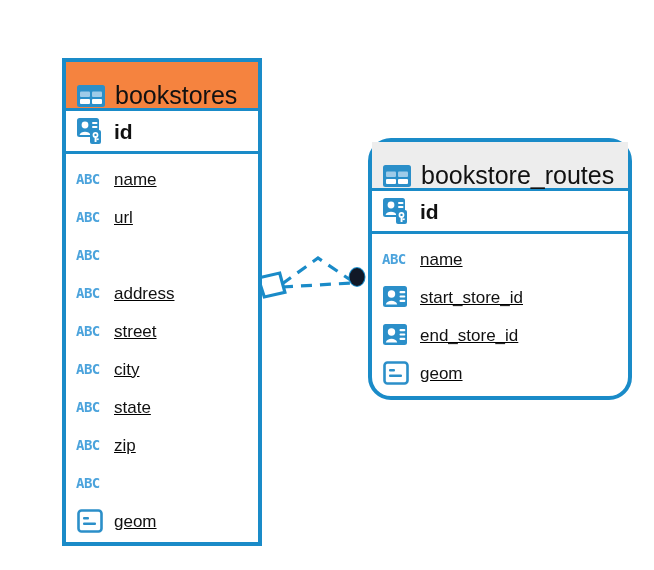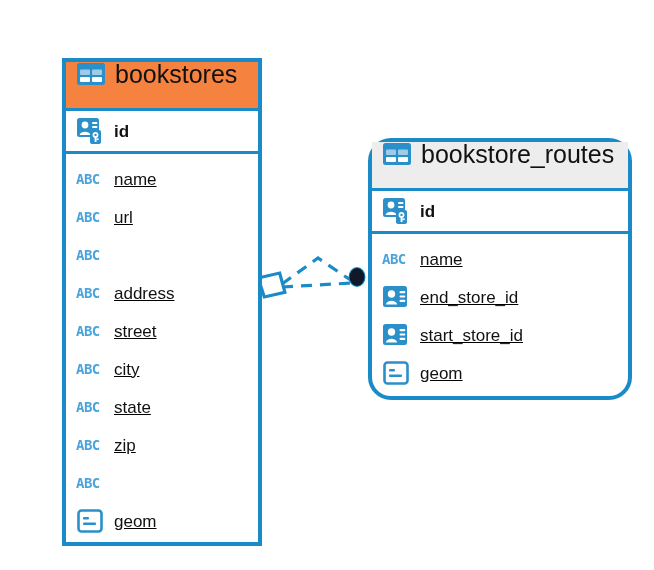--- a/index.html
+++ b/index.html
@@ -33,21 +33,21 @@
   .entity {
     position: absolute;
     z-index: 2;
     background: #ffffff;
     border: 4px solid #1a8bc8;
     box-sizing: border-box;
   }
 
   .entity-header {
     display: flex;
-    align-items: flex-start;
+    align-items: flex-end;
     box-sizing: border-box;
     height: 46px;
     padding: 0 10px;
     gap: 9px;
   }
   .entity-header.orange { background: #f5833f; }
   .entity-header.grey   { background: #ededed; }
 
   .entity-title {
     font-size: 25px;
@@ -60,21 +60,21 @@
     display: flex;
     align-items: center;
     gap: 8px;
     height: 46px;
     padding: 0 10px;
     box-sizing: border-box;
     border-top: 3px solid #1a8bc8;
     border-bottom: 3px solid #1a8bc8;
   }
   .pk-row .col-label {
-    font-size: 17px;
+    font-size: 21px;
     font-weight: bold;
     color: #111111;
     line-height: 1;
   }
 
   .col-list {
     padding: 6px 0 8px 0;
     text-decoration: underline;
   }
   .col-row {
@@ -318,35 +318,35 @@
         <span class="icon badge-icon">
           <svg viewBox="0 0 30 28" width="30" height="28">
             <rect x="1" y="3" width="24" height="21" rx="2.5" fill="#2b8fc9"></rect>
             <circle cx="9.5" cy="11" r="3.7" fill="#ffffff"></circle>
             <path d="M 3.8 21.5 C 4.9 16.6 14.1 16.6 15.2 21.5 Z" fill="#ffffff"></path>
             <rect x="17.5" y="8" width="5.8" height="2.2" rx="1" fill="#ffffff"></rect>
             <rect x="17.5" y="12.4" width="5.8" height="2.2" rx="1" fill="#ffffff"></rect>
             <rect x="17.5" y="16.8" width="5.8" height="2.2" rx="1" fill="#ffffff"></rect>
           </svg>
         </span>
-        <span class="col-label">end_store_id</span>
+        <span class="col-label">start_store_id</span>
       </div>
 
       <div class="col-row">
         <span class="icon badge-icon">
           <svg viewBox="0 0 30 28" width="30" height="28">
             <rect x="1" y="3" width="24" height="21" rx="2.5" fill="#2b8fc9"></rect>
             <circle cx="9.5" cy="11" r="3.7" fill="#ffffff"></circle>
             <path d="M 3.8 21.5 C 4.9 16.6 14.1 16.6 15.2 21.5 Z" fill="#ffffff"></path>
             <rect x="17.5" y="8" width="5.8" height="2.2" rx="1" fill="#ffffff"></rect>
             <rect x="17.5" y="12.4" width="5.8" height="2.2" rx="1" fill="#ffffff"></rect>
             <rect x="17.5" y="16.8" width="5.8" height="2.2" rx="1" fill="#ffffff"></rect>
           </svg>
         </span>
-        <span class="col-label">start_store_id</span>
+        <span class="col-label">end_store_id</span>
       </div>
 
       <div class="col-row">
         <span class="icon geom-icon">
           <svg viewBox="0 0 30 26" width="30" height="26">
             <rect x="2.5" y="2.5" width="23" height="21" rx="3" fill="#ffffff" stroke="#2b8fc9" stroke-width="2.6"></rect>
             <rect x="7" y="9" width="6" height="2.6" rx="1" fill="#2b8fc9"></rect>
             <rect x="7" y="14.5" width="13" height="2.6" rx="1" fill="#2b8fc9"></rect>
           </svg>
         </span>

